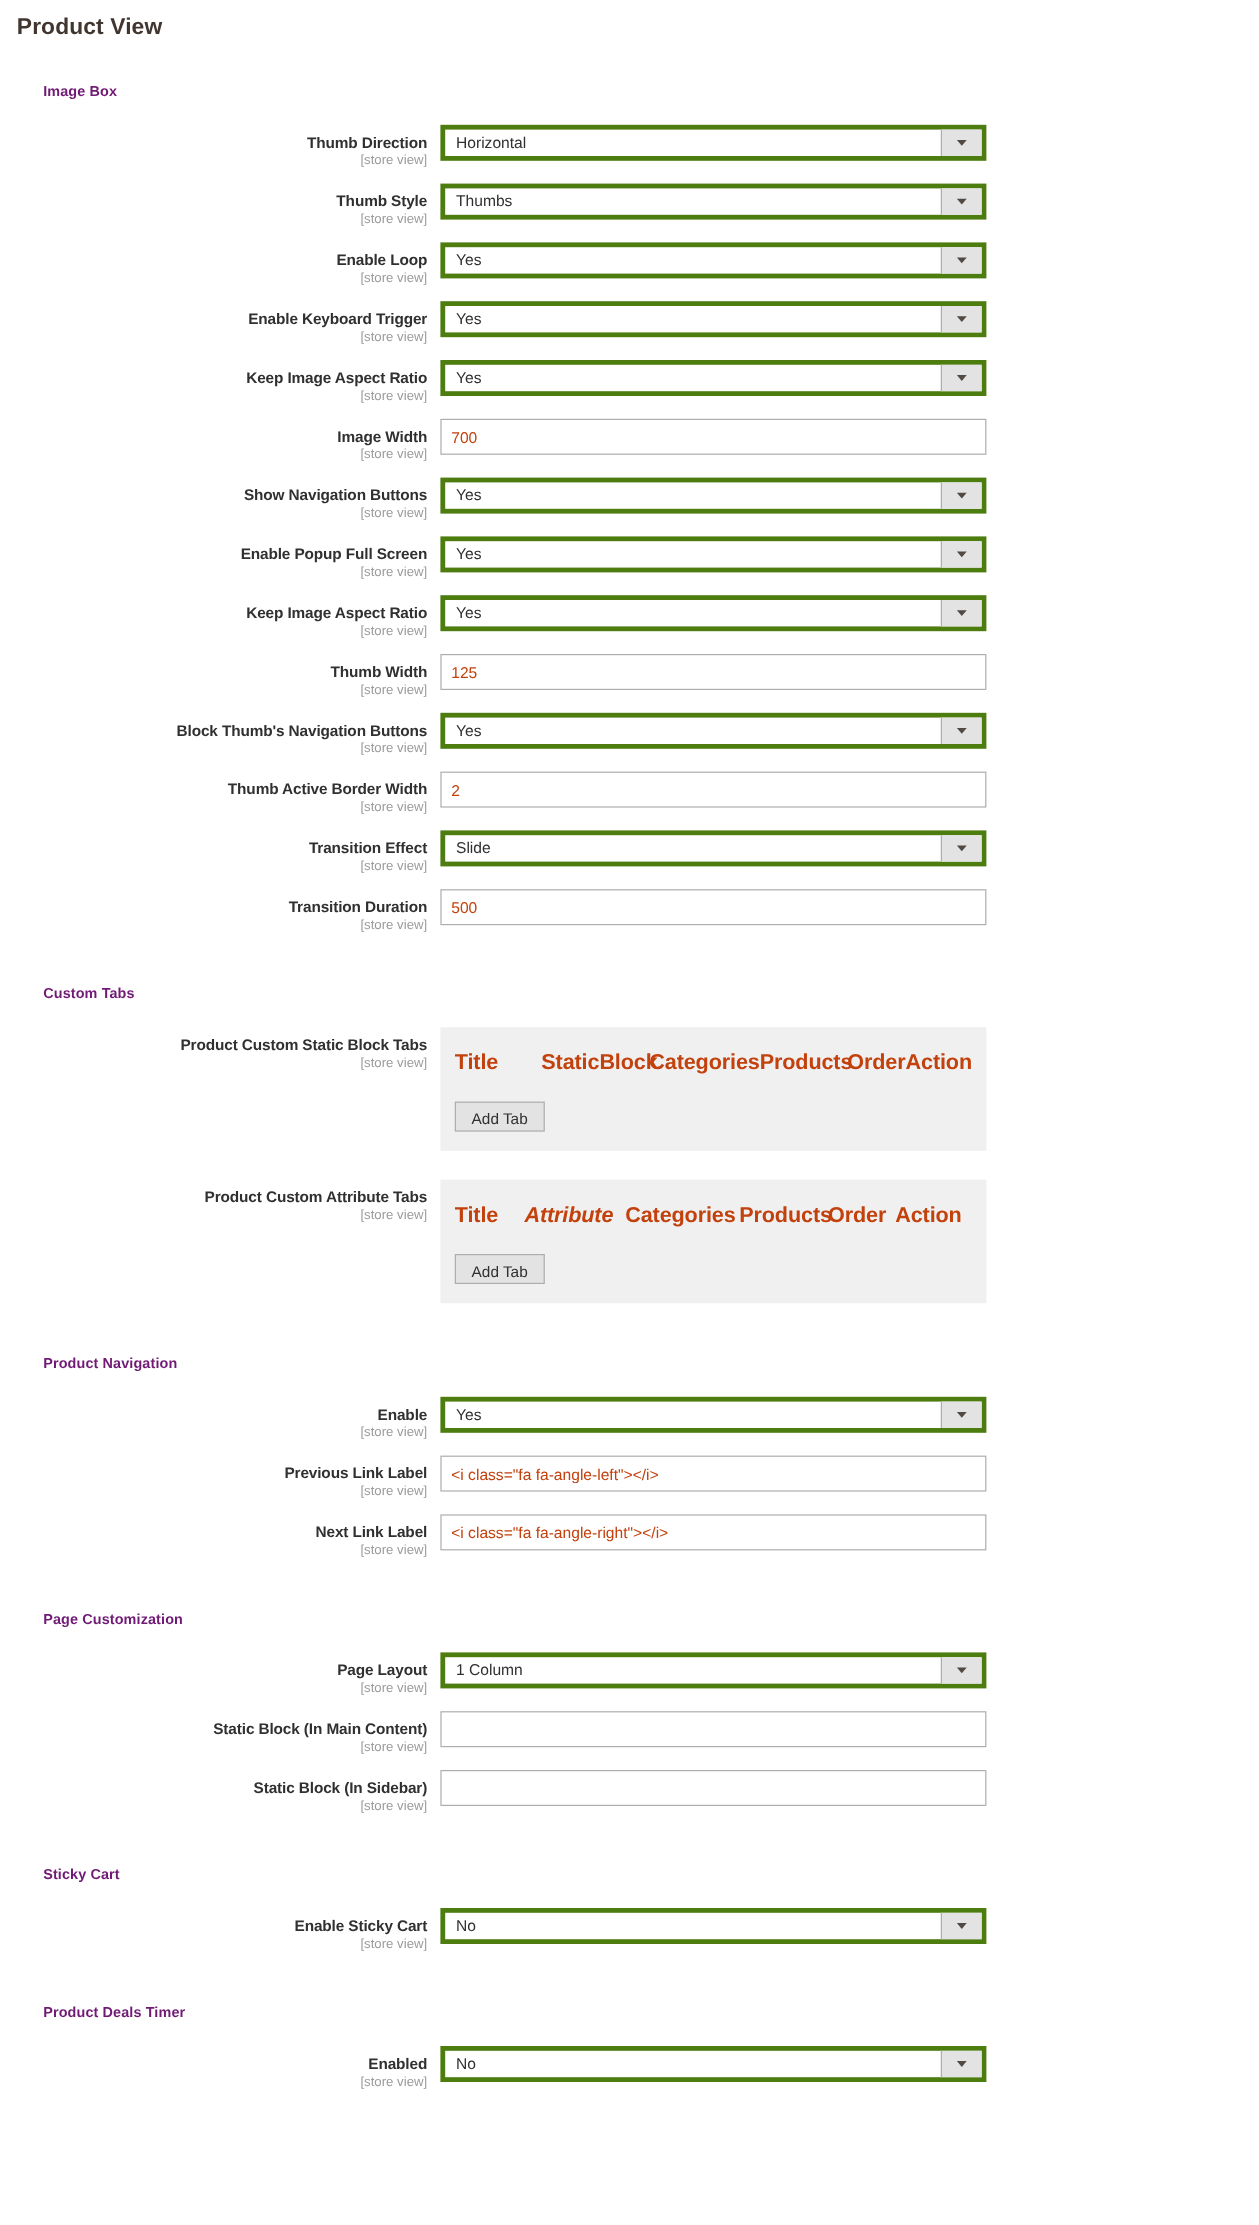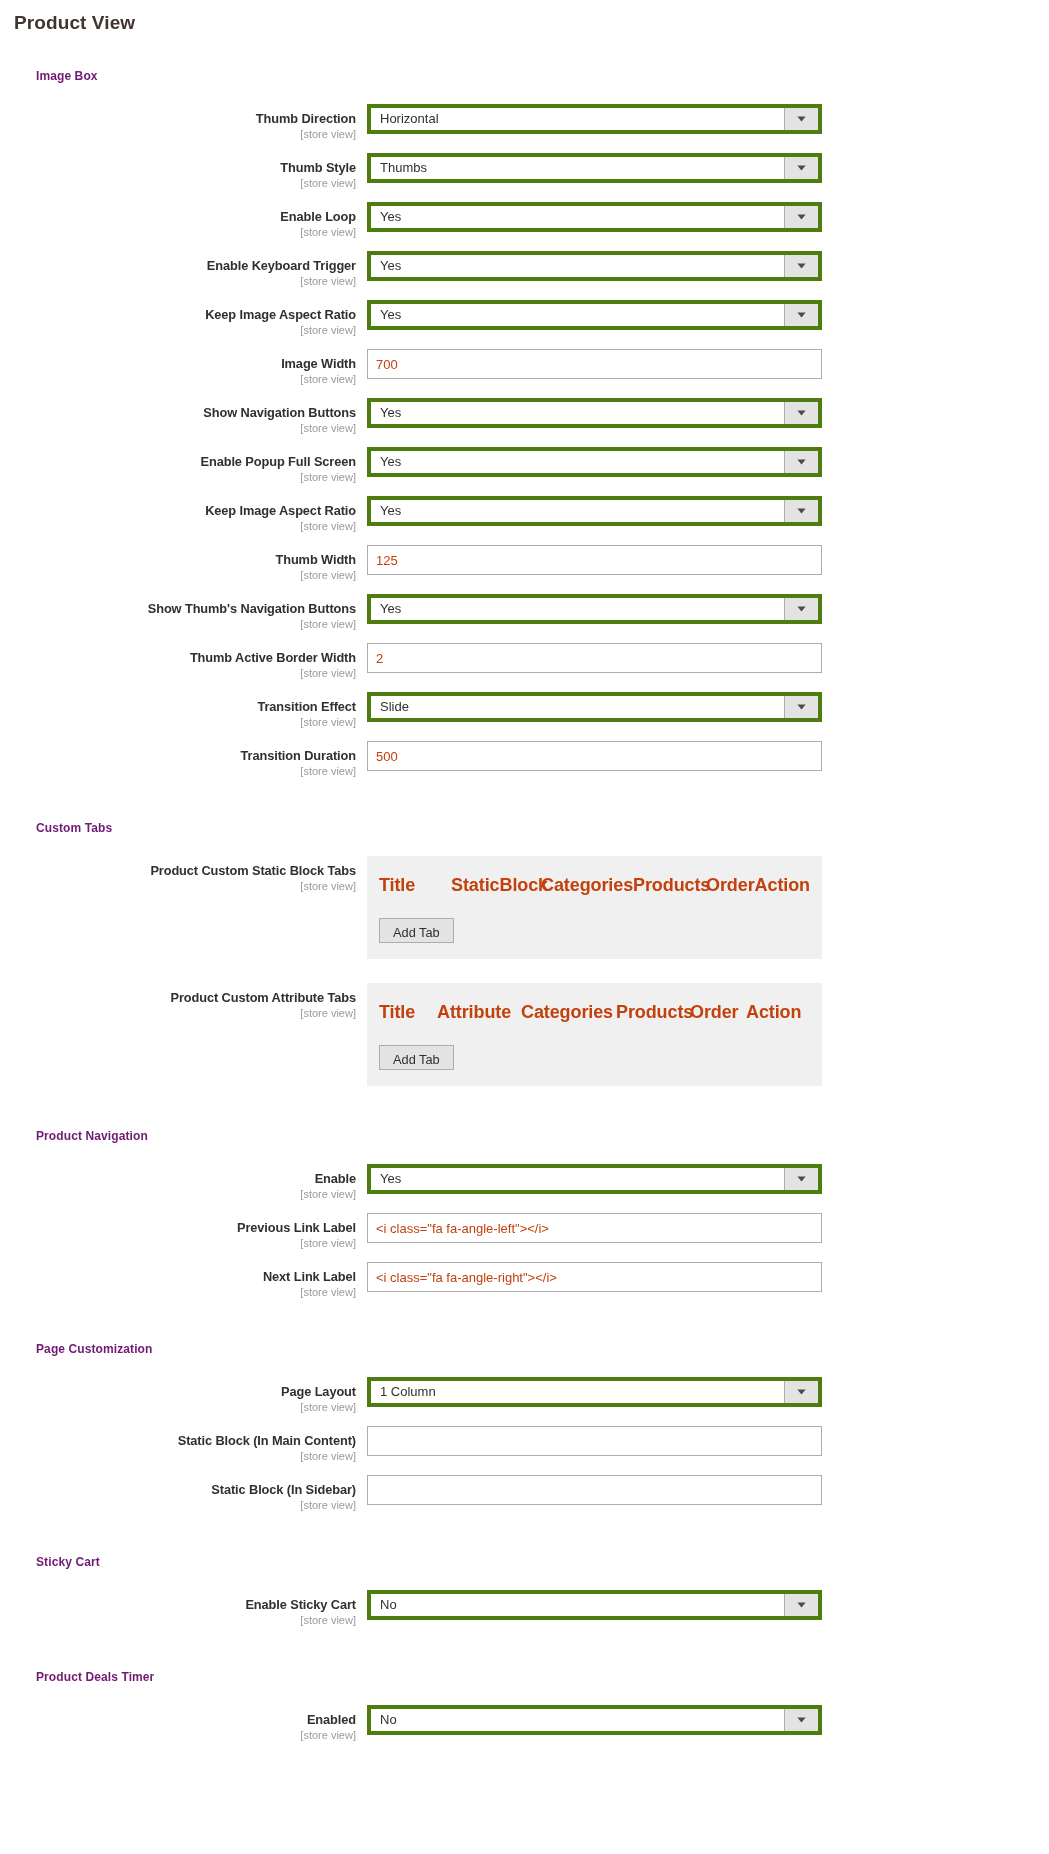--- a/index.html
+++ b/index.html
@@ -309,21 +309,21 @@
         <div class="field-label">
           <span class="label-text">Thumb Width</span>
           <span class="label-scope">[store view]</span>
         </div>
         <div class="field-control">
           <input class="ctrl-input" type="text" value="125" style="">
         </div>
       </div>
       <div class="field">
         <div class="field-label">
-          <span class="label-text">Show Thumb's Navigation Buttons</span>
+          <span class="label-text">Block Thumb's Navigation Buttons</span>
           <span class="label-scope">[store view]</span>
         </div>
         <div class="field-control">
           <div class="ctrl-select">
             <span class="sel-value">Yes</span>
             <span class="sel-arrow">
               <svg width="9" height="6" viewBox="0 0 9 6" aria-hidden="true">
                 <path d="M0.4 0.6 L8.6 0.6 L4.5 5.4 Z" fill="#514943"></path>
               </svg>
             </span>
@@ -389,21 +389,21 @@
       <div class="sp-panel-gap"></div>
       <div class="field">
         <div class="field-label">
           <span class="label-text">Product Custom Attribute Tabs</span>
           <span class="label-scope">[store view]</span>
         </div>
         <div class="field-control">
           <div class="panel">
             <div class="panel-head">
               <span class="col" style="width: 58px;">Title</span>
-              <span class="col" style="width: 84px;">Attribute</span>
+              <span class="col" style="width: 84px; font-style: italic;">Attribute</span>
               <span class="col" style="width: 95px;">Categories</span>
               <span class="col" style="width: 74px;">Products</span>
               <span class="col" style="width: 56px;">Order</span>
               <span class="col">Action</span>
             </div>
             <div class="panel-body"><button class="btn-add" type="button">Add Tab</button></div>
           </div>
         </div>
       </div>
       <div class="sp-before-sec"></div>

